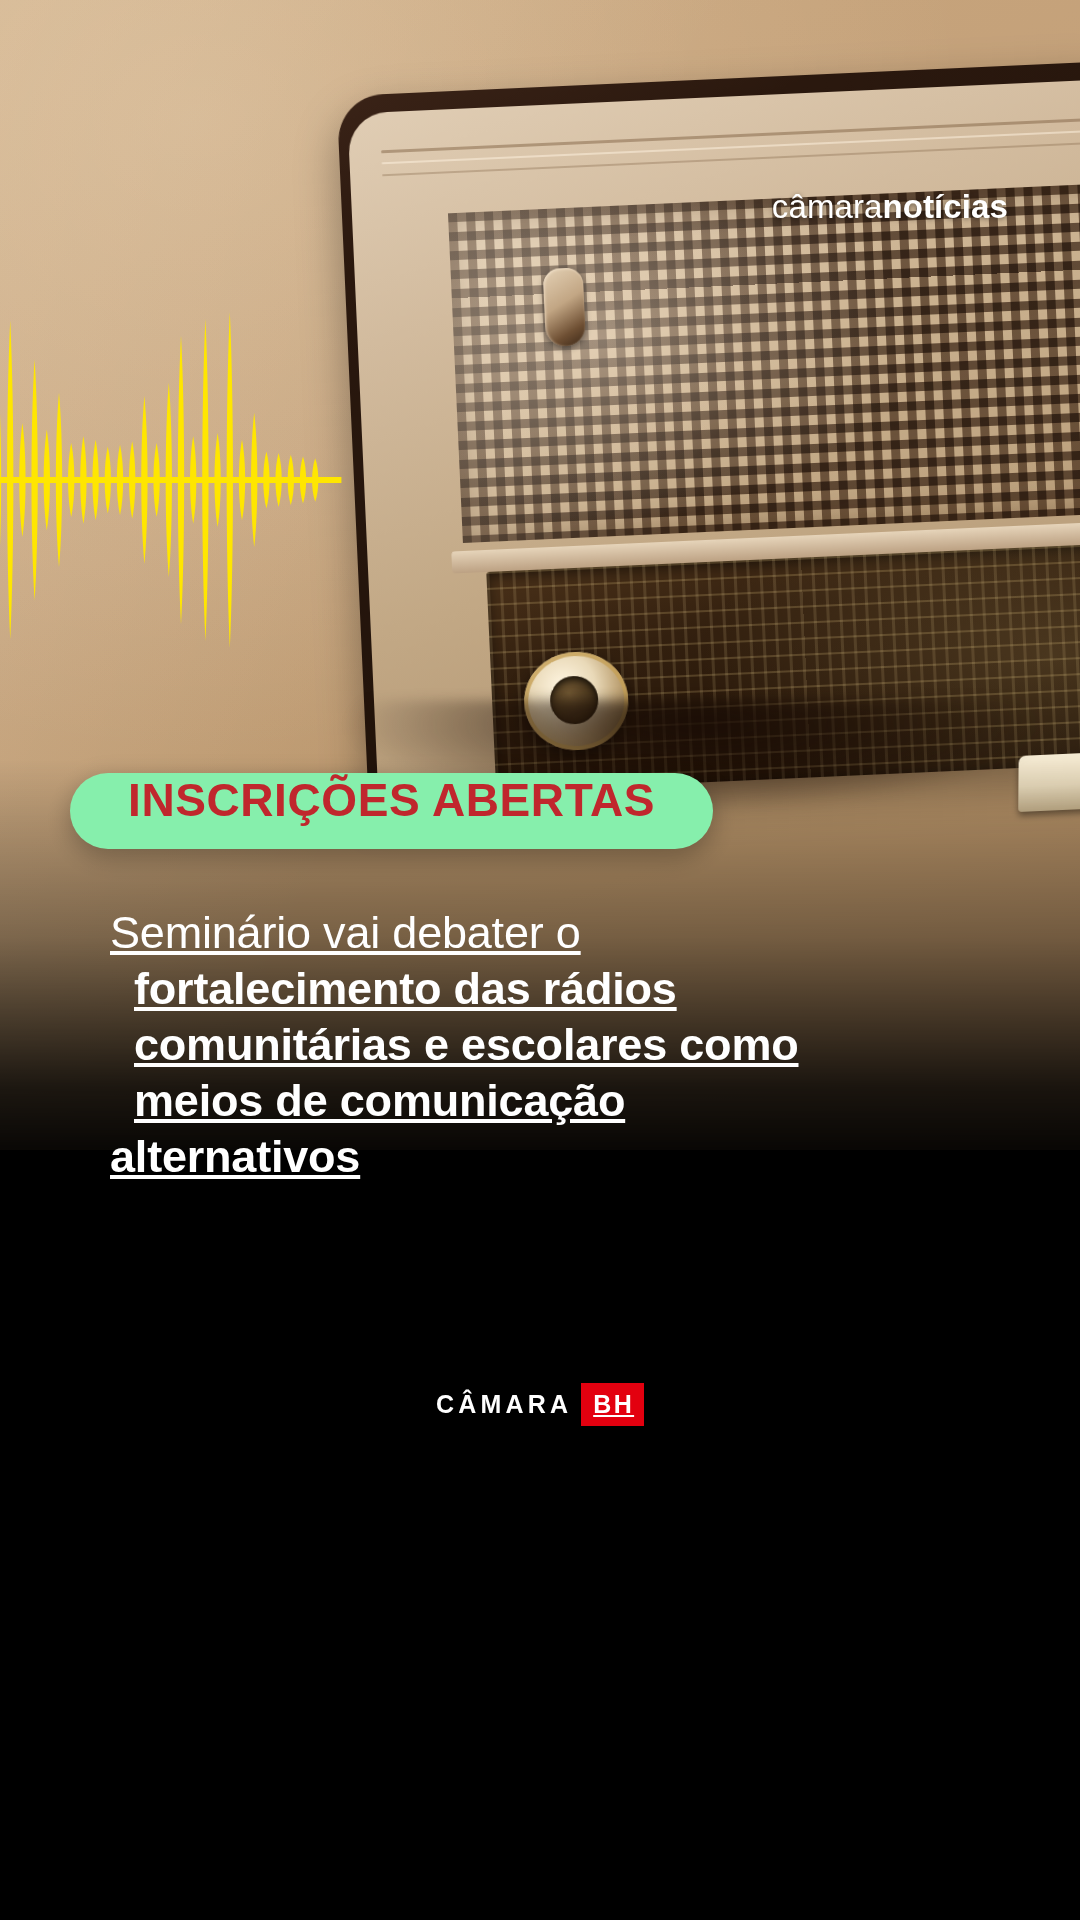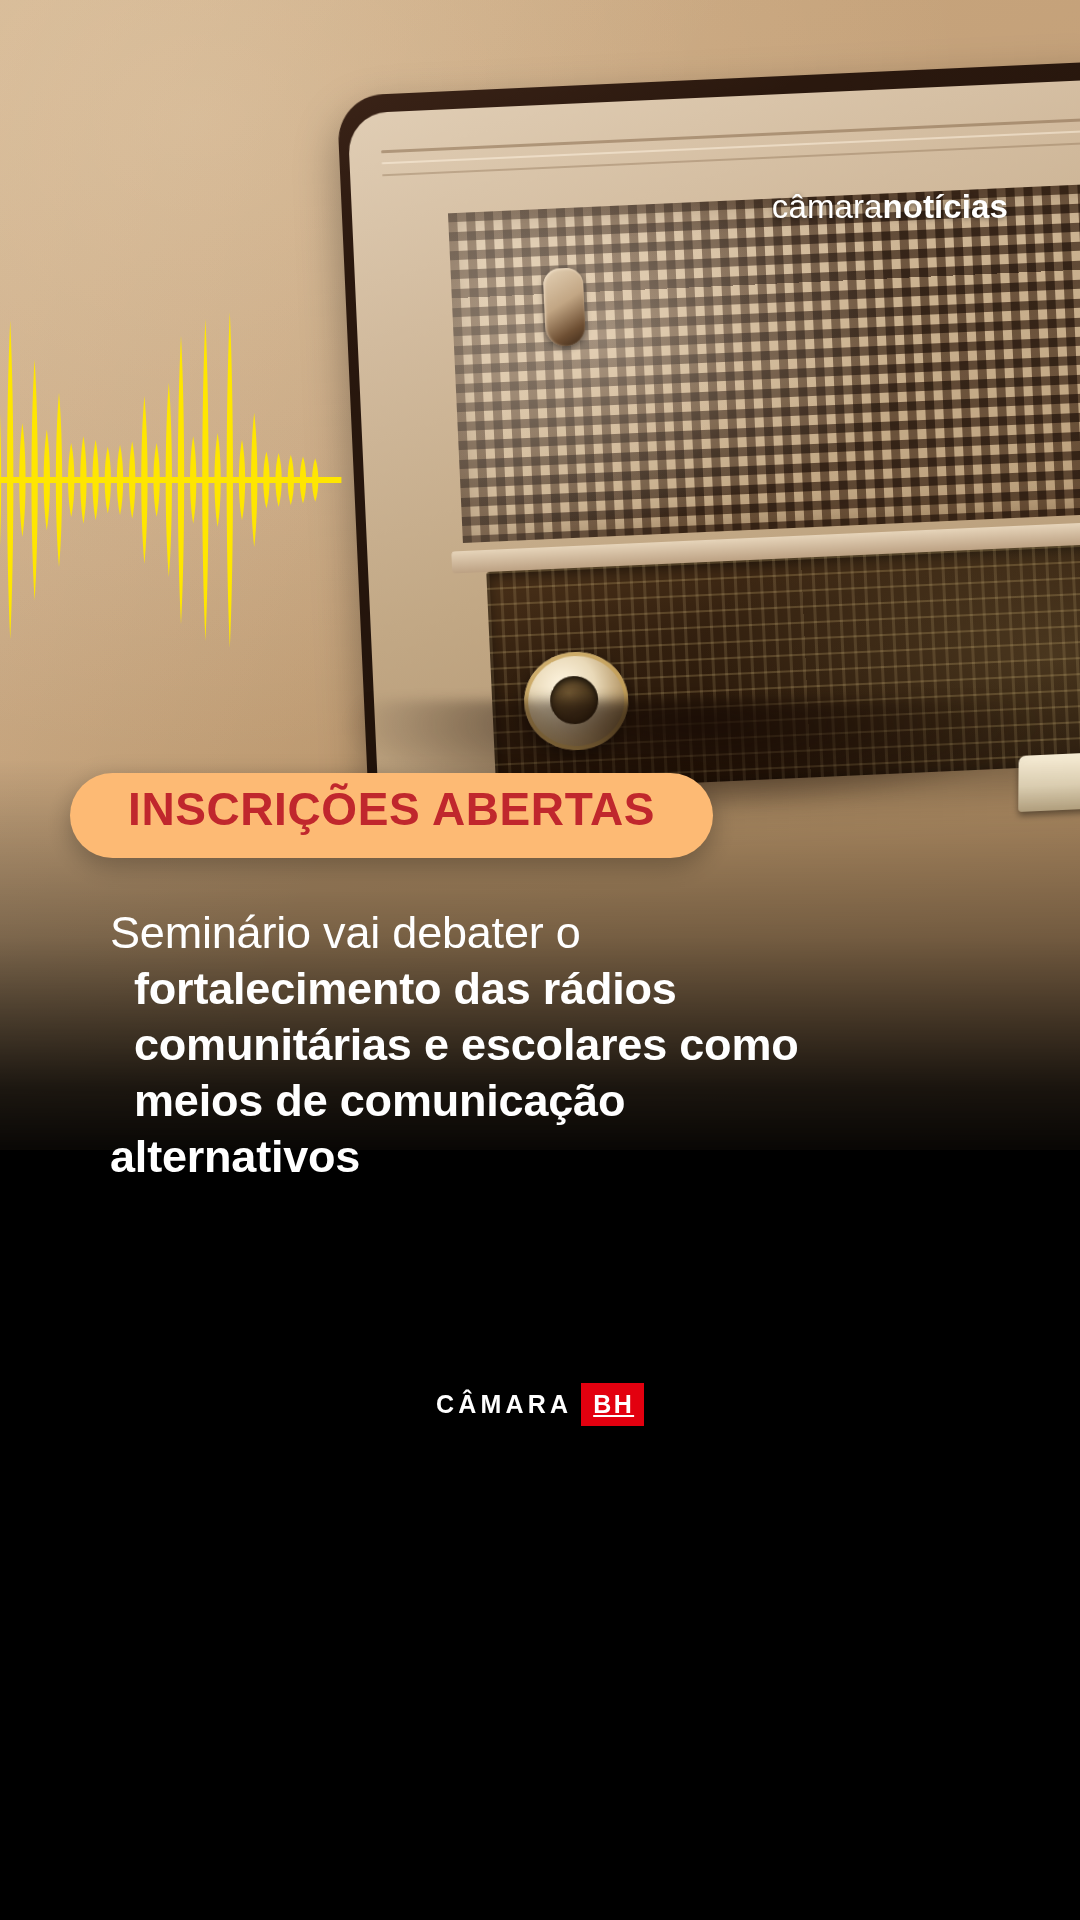--- a/index.html
+++ b/index.html
@@ -171,42 +171,43 @@
     text-shadow:0 1px 5px rgba(0,0,0,.45);
     white-space:nowrap;
   }
   .wordmark .thin{font-weight:300;}
   .wordmark .bold{font-weight:700;text-align:center;}
 
   
   .badge{
     position:absolute;
     left:70px; top:773px;
-    padding:13px 58px 26px;
-    background:#fdba74;
+    padding:4px 58px 26px;
+    background:#86efac;
     border-radius:46px;
     box-shadow:0 8px 26px rgba(0,0,0,.28);
   }
   .badge-text{
     color:#c0272d;
     font-size:46px;
     font-weight:700;
     letter-spacing:.6px;
     line-height:1;
     white-space:nowrap;
   }
 
   
   .copy{
     position:absolute;
     left:110px; top:905px; width:730px;
     color:#ffffff;
     font-size:45px;
     line-height:1.245;
     letter-spacing:-.2px;
+    text-decoration:underline;
   }
   .copy .reg{font-weight:400;}
   .copy .str{font-weight:700;margin-left:24px;}
 
   
   .footer-logo{
     position:absolute;
     left:0; right:0; top:1383px;
     display:flex; justify-content:center; align-items:center;
   }

